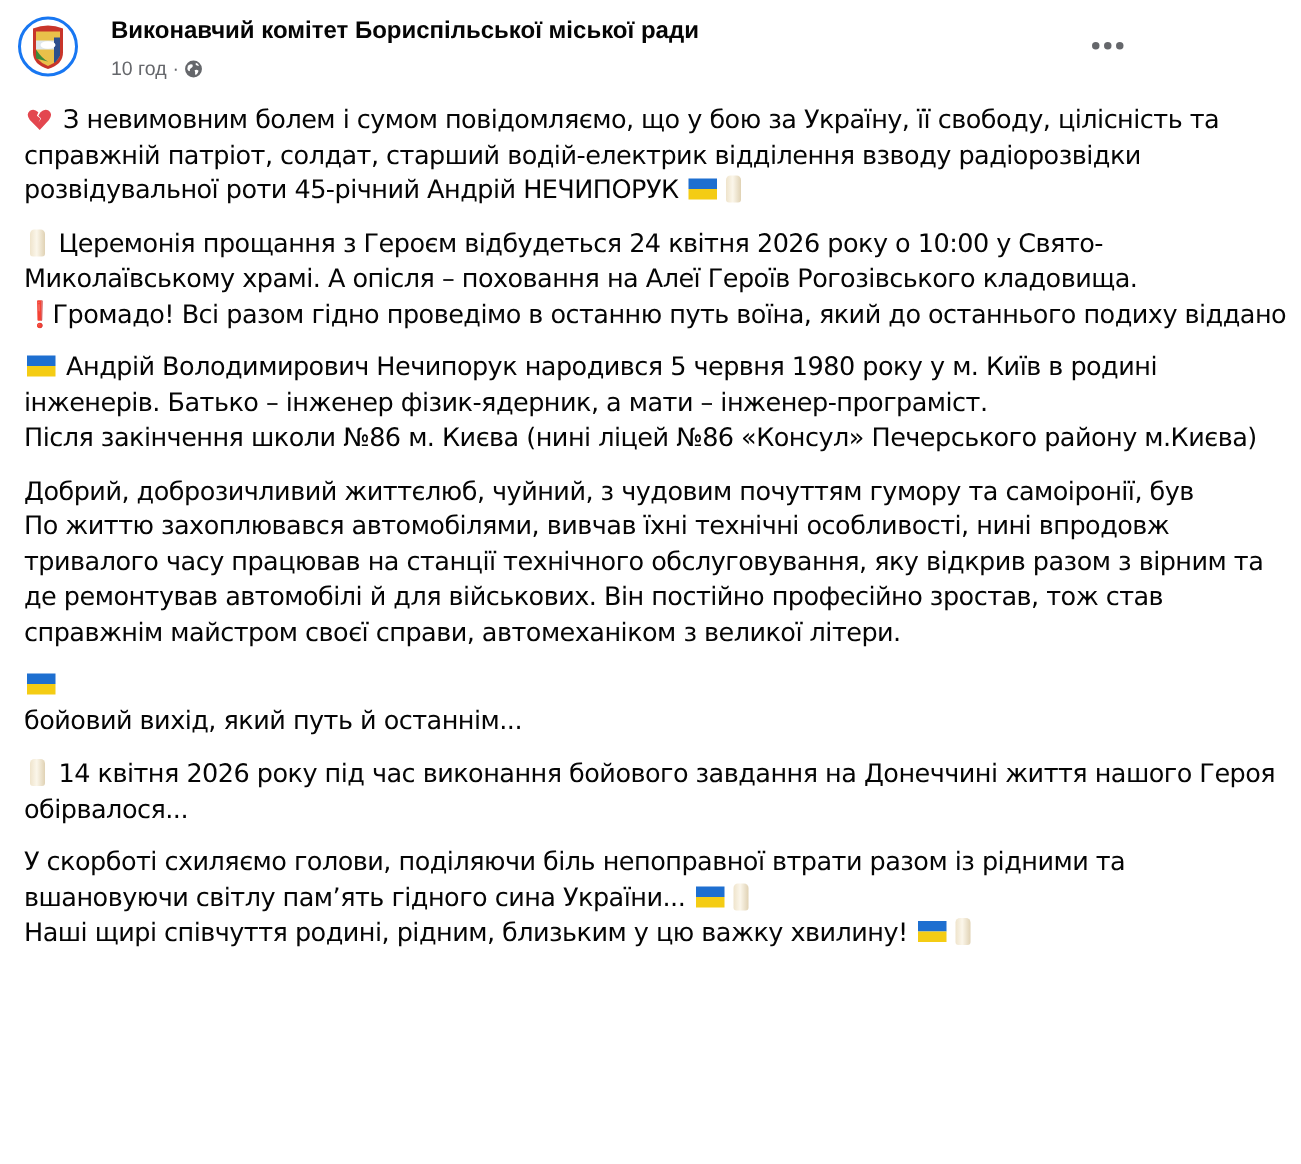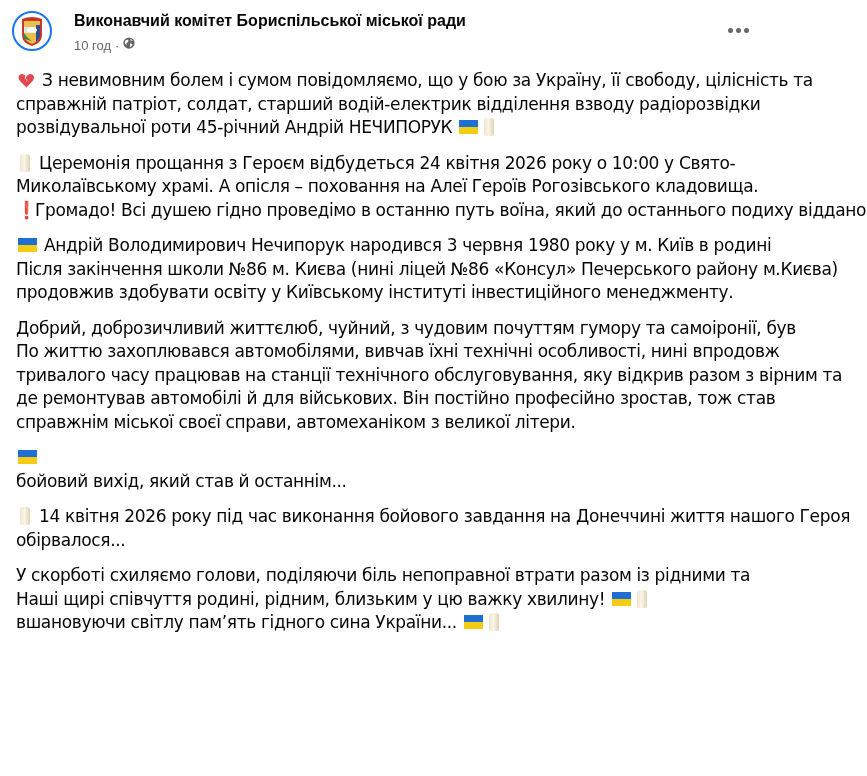--- a/index.html
+++ b/index.html
@@ -14,21 +14,21 @@
       border-radius: 50%; border: 2px solid #1877f2; box-sizing: border-box;
       background: #fff; overflow: hidden;
     }
     .avatar svg { display: block; }
     .page-name {
       position: absolute; left: 74px; top: 11px;
       font-size: 16px; font-weight: 700; color: #050505; line-height: 20px;
     }
     .meta {
       position: absolute; left: 74px; top: 37px; font-size: 13px; color: #65676b;
-      line-height: 18px; display: flex; 
+      line-height: 18px; display: flex; align-items: center;
     }
     .meta .dot { margin: 0 4px; }
     .meta .globe { width: 12px; height: 12px; display: inline-block; }
     .more-btn {
       position: absolute; right: 18px; top: 20px; width: 28px; height: 20px;
       display: flex; align-items: center; justify-content: center; gap: 3px; cursor: pointer;
     }
     .more-btn span { width: 5px; height: 5px; border-radius: 50%; background: #65676b; display: block; }
 
     .body-text {
@@ -84,45 +84,45 @@
     <span class="line"><svg class="emoji heart" viewBox="0 0 18 16">
           <path d="M9 15 L2 8 Q-1 4 2 1.5 Q5 -0.5 8 2.5 L7 5 L9.5 7 L8 10 L10 7 L8 5 L9.5 2.5 Q12.5 -0.5 15.5 1.5 Q18.5 4 15.5 8 Z" fill="#e3474f"></path>
         </svg> <span>З невимовним болем і сумом повідомляємо, що у бою за Україну, її свободу, цілісність та</span></span>
     <span class="line">справжній патріот, солдат, старший водій-електрик відділення взводу радіорозвідки</span>
     <span class="line"><span>розвідувальної роти 45-річний Андрій НЕЧИПОРУК</span> <span class="emoji flag"><div class="b"></div><div class="y"></div></span><span class="emoji candle"></span></span>
   </div>
 
   <div class="para">
     <span class="line"><span class="emoji candle"></span> <span>Церемонія прощання з Героєм відбудеться 24 квітня 2026 року о 10:00 у Свято-</span></span>
     <span class="line">Миколаївському храмі. А опісля – поховання на Алеї Героїв Рогозівського кладовища.</span>
-    <span class="line"><span class="excl">❗</span> <span>Громадо! Всі душею гідно проведімо в останню путь воїна, який до останнього подиху віддано</span></span>
+    <span class="line"><span class="excl">❗</span> <span>Громадо! Всі разом гідно проведімо в останню путь воїна, який до останнього подиху віддано</span></span>
   </div>
 
   <div class="para">
-    <span class="line"><span class="emoji flag"><div class="b"></div><div class="y"></div></span> <span>Андрій Володимирович Нечипорук народився 3 червня 1980 року у м. Київ в родині</span></span>
+    <span class="line"><span class="emoji flag"><div class="b"></div><div class="y"></div></span> <span>Андрій Володимирович Нечипорук народився 5 червня 1980 року у м. Київ в родині</span></span>
+    <span class="line">інженерів. Батько – інженер фізик-ядерник, а мати – інженер-програміст.</span>
     <span class="line">Після закінчення школи №86 м. Києва (нині ліцей №86 «Консул» Печерського району м.Києва)</span>
-    <span class="line">продовжив здобувати освіту у Київському інституті інвестиційного менеджменту.</span>
   </div>
 
   <div class="para">
     <span class="line">Добрий, доброзичливий життєлюб, чуйний, з чудовим почуттям гумору та самоіронії, був</span>
     <span class="line">По життю захоплювався автомобілями, вивчав їхні технічні особливості, нині впродовж</span>
     <span class="line">тривалого часу працював на станції технічного обслуговування, яку відкрив разом з вірним та</span>
     <span class="line">де ремонтував автомобілі й для військових. Він постійно професійно зростав, тож став</span>
-    <span class="line">справжнім міської своєї справи, автомеханіком з великої літери.</span>
+    <span class="line">справжнім майстром своєї справи, автомеханіком з великої літери.</span>
   </div>
 
   <div class="para">
     <span class="line"><span class="emoji flag"><div class="b"></div><div class="y"></div></span> </span>
-    <span class="line">бойовий вихід, який став й останнім...</span>
+    <span class="line">бойовий вихід, який путь й останнім...</span>
   </div>
 
   <div class="para">
     <span class="line"><span class="emoji candle"></span> <span>14 квітня 2026 року під час виконання бойового завдання на Донеччині життя нашого Героя</span></span>
     <span class="line">обірвалося...</span>
   </div>
 
   <div class="para">
     <span class="line">У скорботі схиляємо голови, поділяючи біль непоправної втрати разом із рідними та</span>
+    <span class="line"><span>вшановуючи світлу пам’ять гідного сина України...</span> <span class="emoji flag"><div class="b"></div><div class="y"></div></span><span class="emoji candle"></span></span>
     <span class="line"><span>Наші щирі співчуття родині, рідним, близьким у цю важку хвилину!</span> <span class="emoji flag"><div class="b"></div><div class="y"></div></span><span class="emoji candle"></span></span>
-    <span class="line"><span>вшановуючи світлу пам’ять гідного сина України...</span> <span class="emoji flag"><div class="b"></div><div class="y"></div></span><span class="emoji candle"></span></span>
   </div>
 </div>
 
 </body></html>

